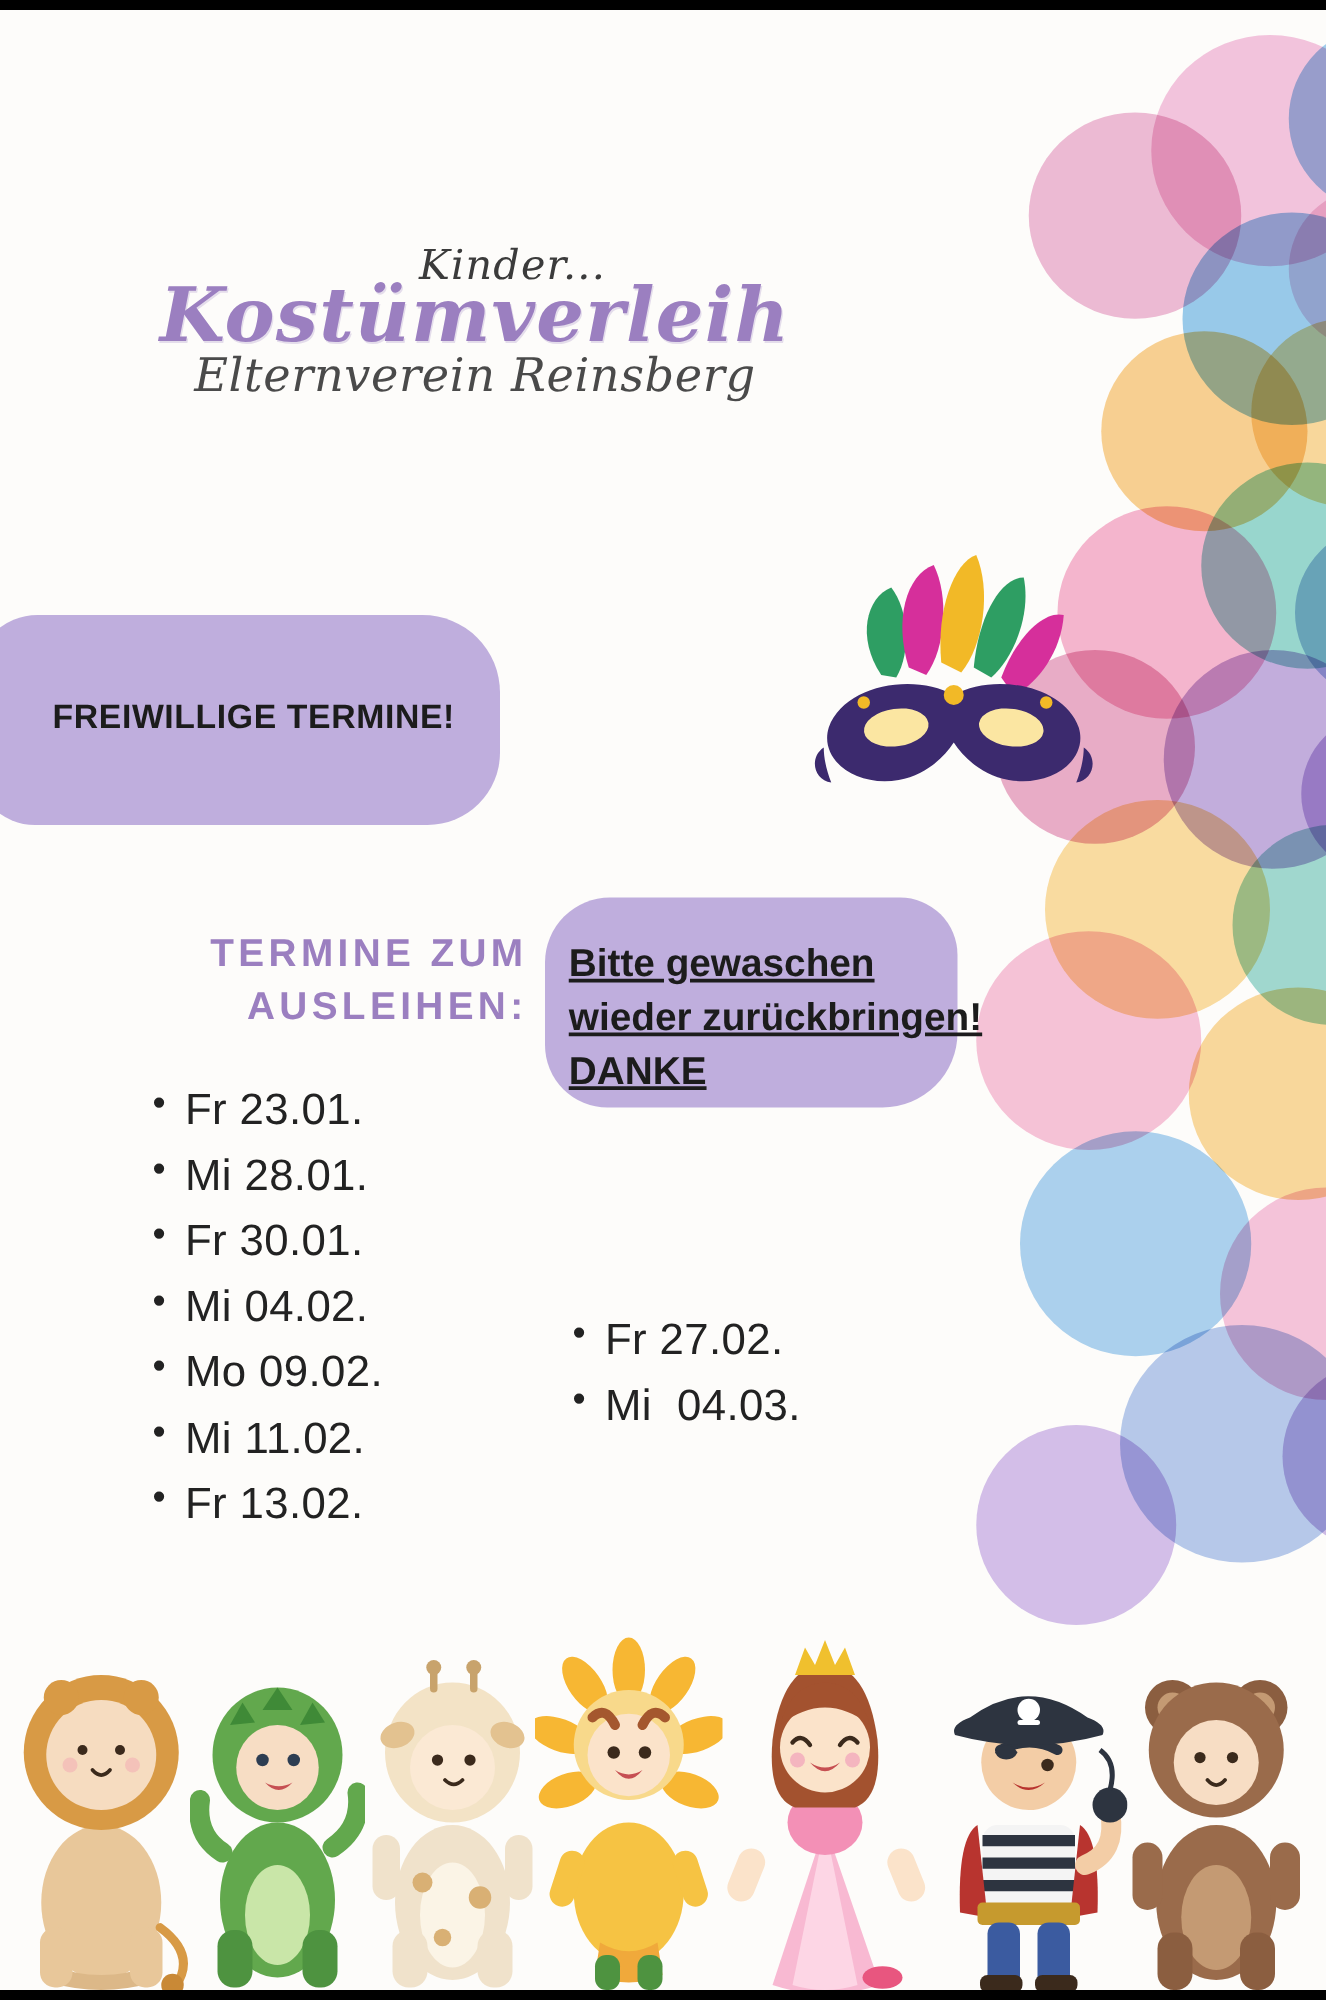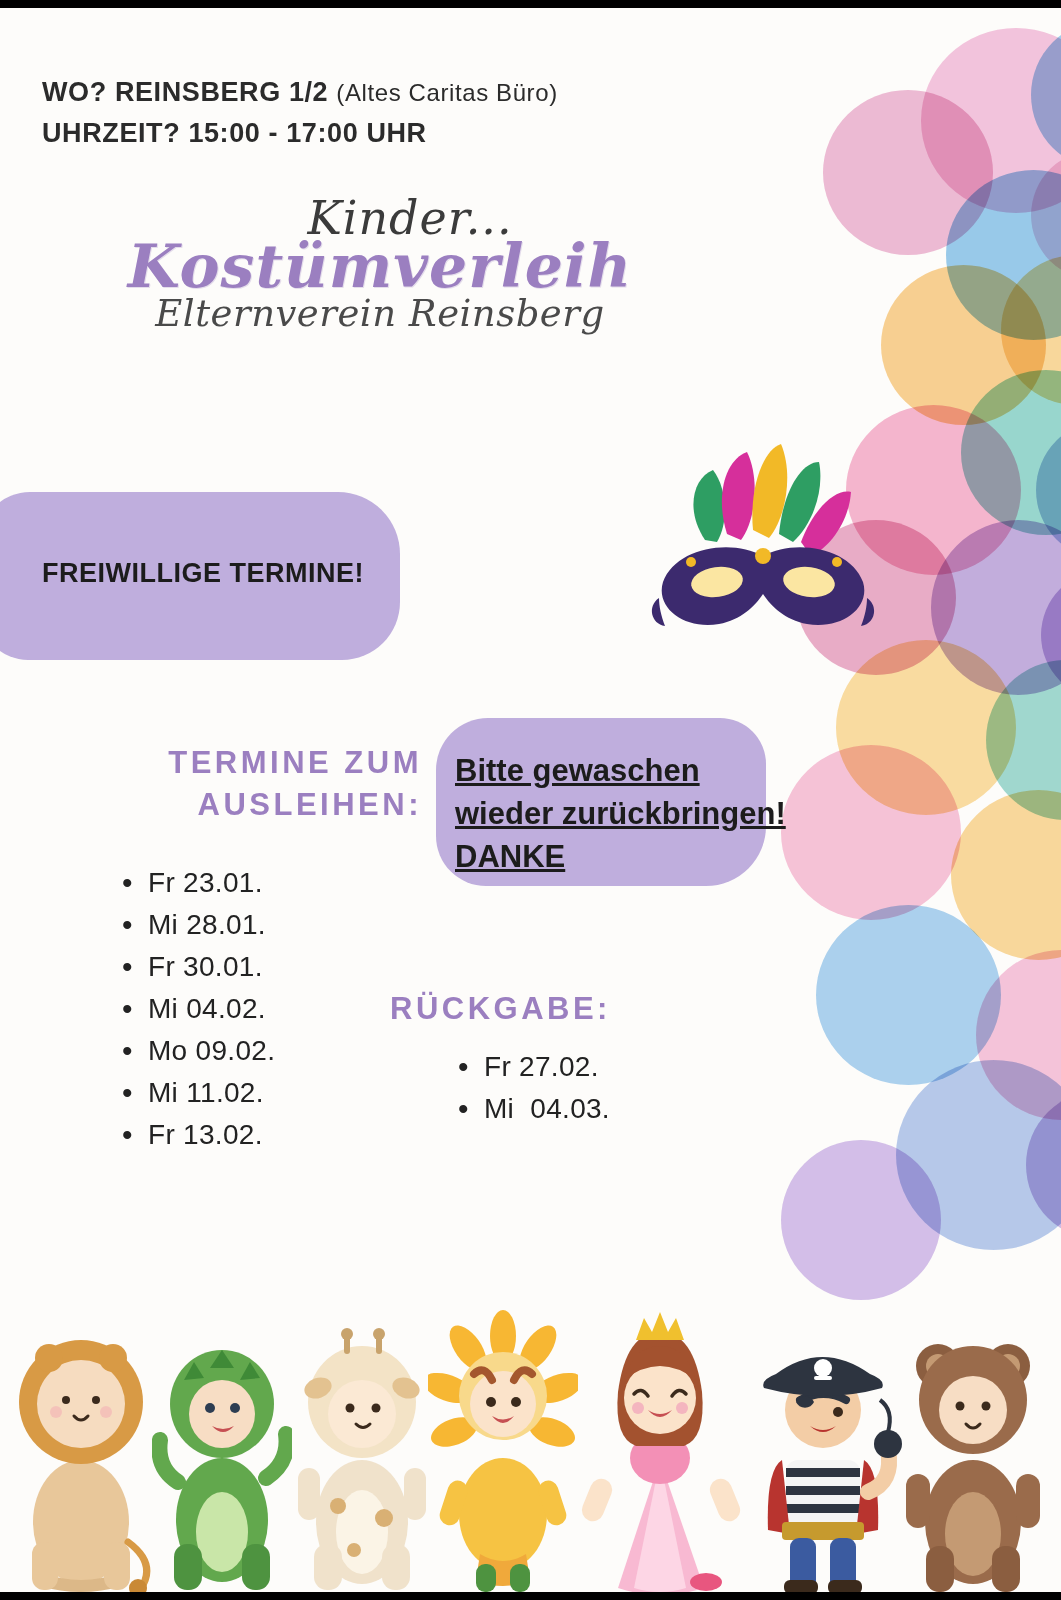--- a/index.html
+++ b/index.html
@@ -73,21 +73,21 @@
     position: absolute;
     left: 0;
     top: 195px;
     width: 760px;
     text-align: center;
     z-index: 20;
   }
   .kinder {
     font-family: "DejaVu Serif", serif;
     font-style: italic;
-    font-size: 46px;
+    font-size: 33px;
     color: #3b3b3b;
     letter-spacing: 1px;
     margin-left: 60px;
     line-height: 1;
   }
   .kostuem {
     font-family: "DejaVu Serif", serif;
     font-style: italic;
     font-weight: bold;
     font-size: 60px;
@@ -175,21 +175,21 @@
   .head-rueckgabe { left: 390px; top: 988px; }
 
   ul.dates {
     position: absolute;
     margin: 0;
     padding: 0;
     list-style: none;
     z-index: 20;
   }
   ul.dates li {
-    font-size: 28px;
+    font-size: 35px;
     color: #222;
     line-height: 1.5;
     padding-left: 32px;
     position: relative;
     letter-spacing: .3px;
     white-space: pre;
   }
   ul.dates li::before {
     content: "•";
     position: absolute;
@@ -238,27 +238,20 @@
     <div class="circ" style="left:355px;top:660px;width:160px;height:160px;background:#8fd0c6;"></div>
     <div class="circ" style="left:150px;top:745px;width:180px;height:175px;background:#f4b7cf;"></div>
     <div class="circ" style="left:320px;top:790px;width:175px;height:170px;background:#f7d08a;"></div>
     <div class="circ" style="left:185px;top:905px;width:185px;height:180px;background:#9cc8ea;"></div>
     <div class="circ" style="left:345px;top:950px;width:170px;height:170px;background:#f2b9d3;"></div>
     <div class="circ" style="left:265px;top:1060px;width:195px;height:190px;background:#a9bfe6;"></div>
     <div class="circ" style="left:395px;top:1090px;width:150px;height:150px;background:#c4aee0;"></div>
     <div class="circ" style="left:150px;top:1140px;width:160px;height:160px;background:#cbb3e4;"></div>
   </div>
 
-  <div class="header">
-    <div class="line">
-      <span>WO? REINSBERG 1/2</span>
-      <span class="paren">(Altes Caritas Büro)</span>
-    </div>
-    <div class="line">UHRZEIT? 15:00 - 17:00 UHR</div>
-  </div>
 
   <div class="title-block">
     <div class="kinder">Kinder...</div>
     <div class="kostuem">Kostümverleih</div>
     <div class="verein">Elternverein Reinsberg</div>
   </div>
 
   <div class="mask-wrap">
     <svg viewBox="0 0 230 220" width="230" height="220">
 
@@ -298,21 +291,20 @@
   <ul class="dates dates-leihen">
     <li>Fr 23.01.</li>
     <li>Mi 28.01.</li>
     <li>Fr 30.01.</li>
     <li>Mi 04.02.</li>
     <li>Mo 09.02.</li>
     <li>Mi 11.02.</li>
     <li>Fr 13.02.</li>
   </ul>
 
-  <div class="section-head head-rueckgabe">RÜCKGABE:</div>
   <ul class="dates dates-rueckgabe">
     <li>Fr 27.02.</li>
     <li>Mi  04.03.</li>
   </ul>
 
   <div class="kids">
 
     <svg class="kid" style="left:6px;" width="150" height="300" viewBox="0 0 150 300">
       <ellipse cx="75" cy="230" rx="48" ry="62" fill="#e8c79a"></ellipse>
       <path d="M34 280 q41 16 82 0 l0 14 q-41 12 -82 0 Z" fill="#dcb888"></path>

